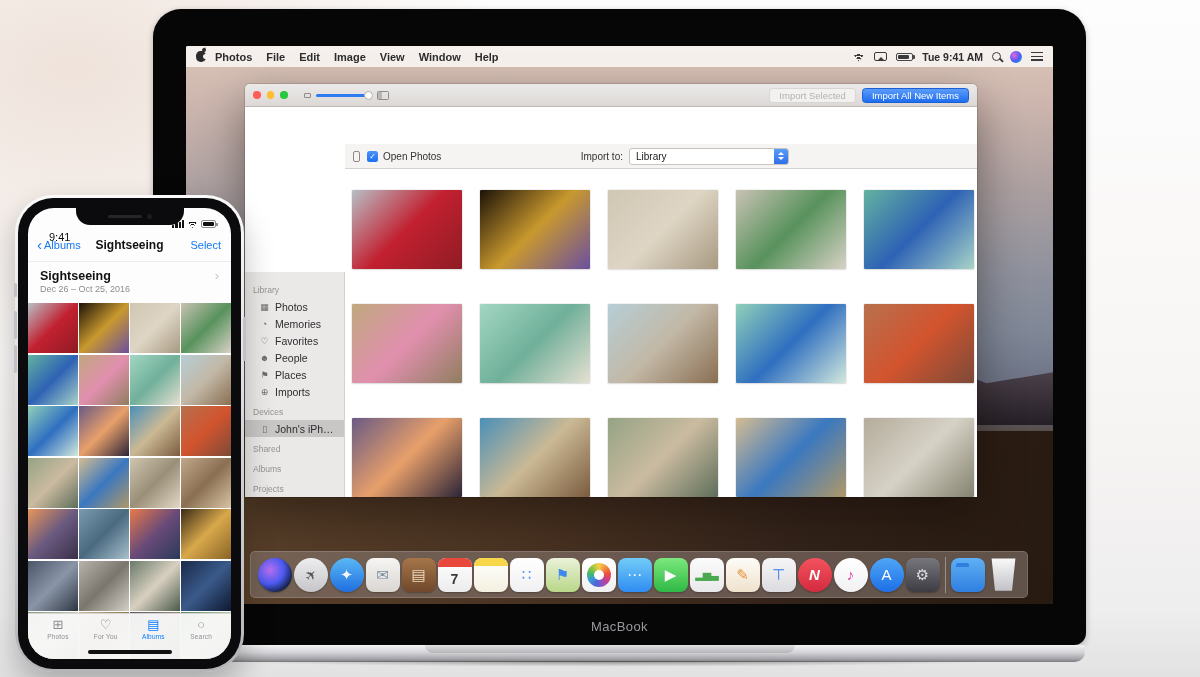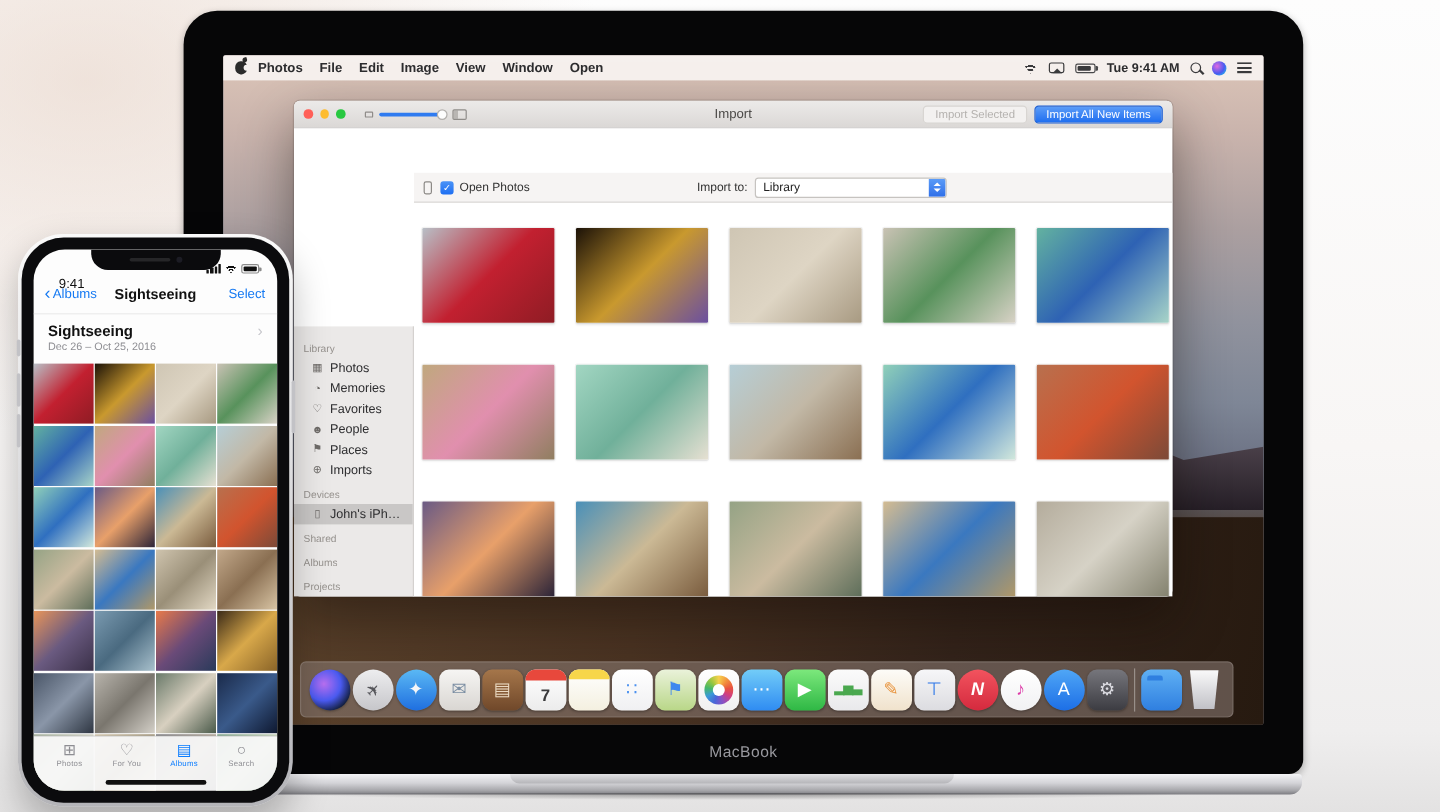--- a/index.html
+++ b/index.html
@@ -211,21 +211,21 @@
 
       <div class="menubar" data-name="menu-bar">
         <span class="i-apple" data-name="apple-menu-icon"></span>
         <span class="app-name" data-name="app-menu-title">Photos</span>
         <span data-name="menu-bar-items" style="display:flex;">
             <span class="menu-item" data-name="menu-item">File</span>
             <span class="menu-item" data-name="menu-item">Edit</span>
             <span class="menu-item" data-name="menu-item">Image</span>
             <span class="menu-item" data-name="menu-item">View</span>
             <span class="menu-item" data-name="menu-item">Window</span>
-            <span class="menu-item" data-name="menu-item">Open</span>
+            <span class="menu-item" data-name="menu-item">Help</span>
           </span>
         <span class="mb-right">
           <span class="i-wifi" data-name="wifi-icon"></span>
           <span class="i-display" data-name="display-mirroring-icon"></span>
           <span class="i-battery" data-name="battery-icon">
               <i></i>
             </span>
           <span class="clock" data-name="menu-bar-clock">Tue 9:41 AM</span>
           <span class="i-search" data-name="spotlight-search-icon"></span>
           <span class="i-siri" data-name="siri-icon"></span>
@@ -238,21 +238,20 @@
           <span class="tl red" data-name="close-button"></span>
           <span class="tl yellow" data-name="minimize-button"></span>
           <span class="tl green" data-name="zoom-button"></span>
           <span class="zoomctl">
             <span class="zc-thumb-sm" data-name="thumbnail-size-small-icon"></span>
             <span class="zc-track" data-name="thumbnail-size-slider">
                 <span class="zc-knob" data-name="slider-knob"></span>
               </span>
             <span class="zc-split" data-name="split-view-icon"></span>
           </span>
-          <span class="win-title" data-name="window-title">Import</span>
           <span class="tb-buttons">
             <span class="btn disabled" data-name="import-selected-button">Import Selected</span>
             <span class="btn primary" data-name="import-all-new-items-button">Import All New Items</span>
           </span>
         </div>
         <div class="win-body">
           <div class="sidebar" data-name="window-sidebar">
               <div class="sb-row header" data-name="sidebar-row-library-header">
 
               <span class="sb-label" data-name="sidebar-label">Library</span>

